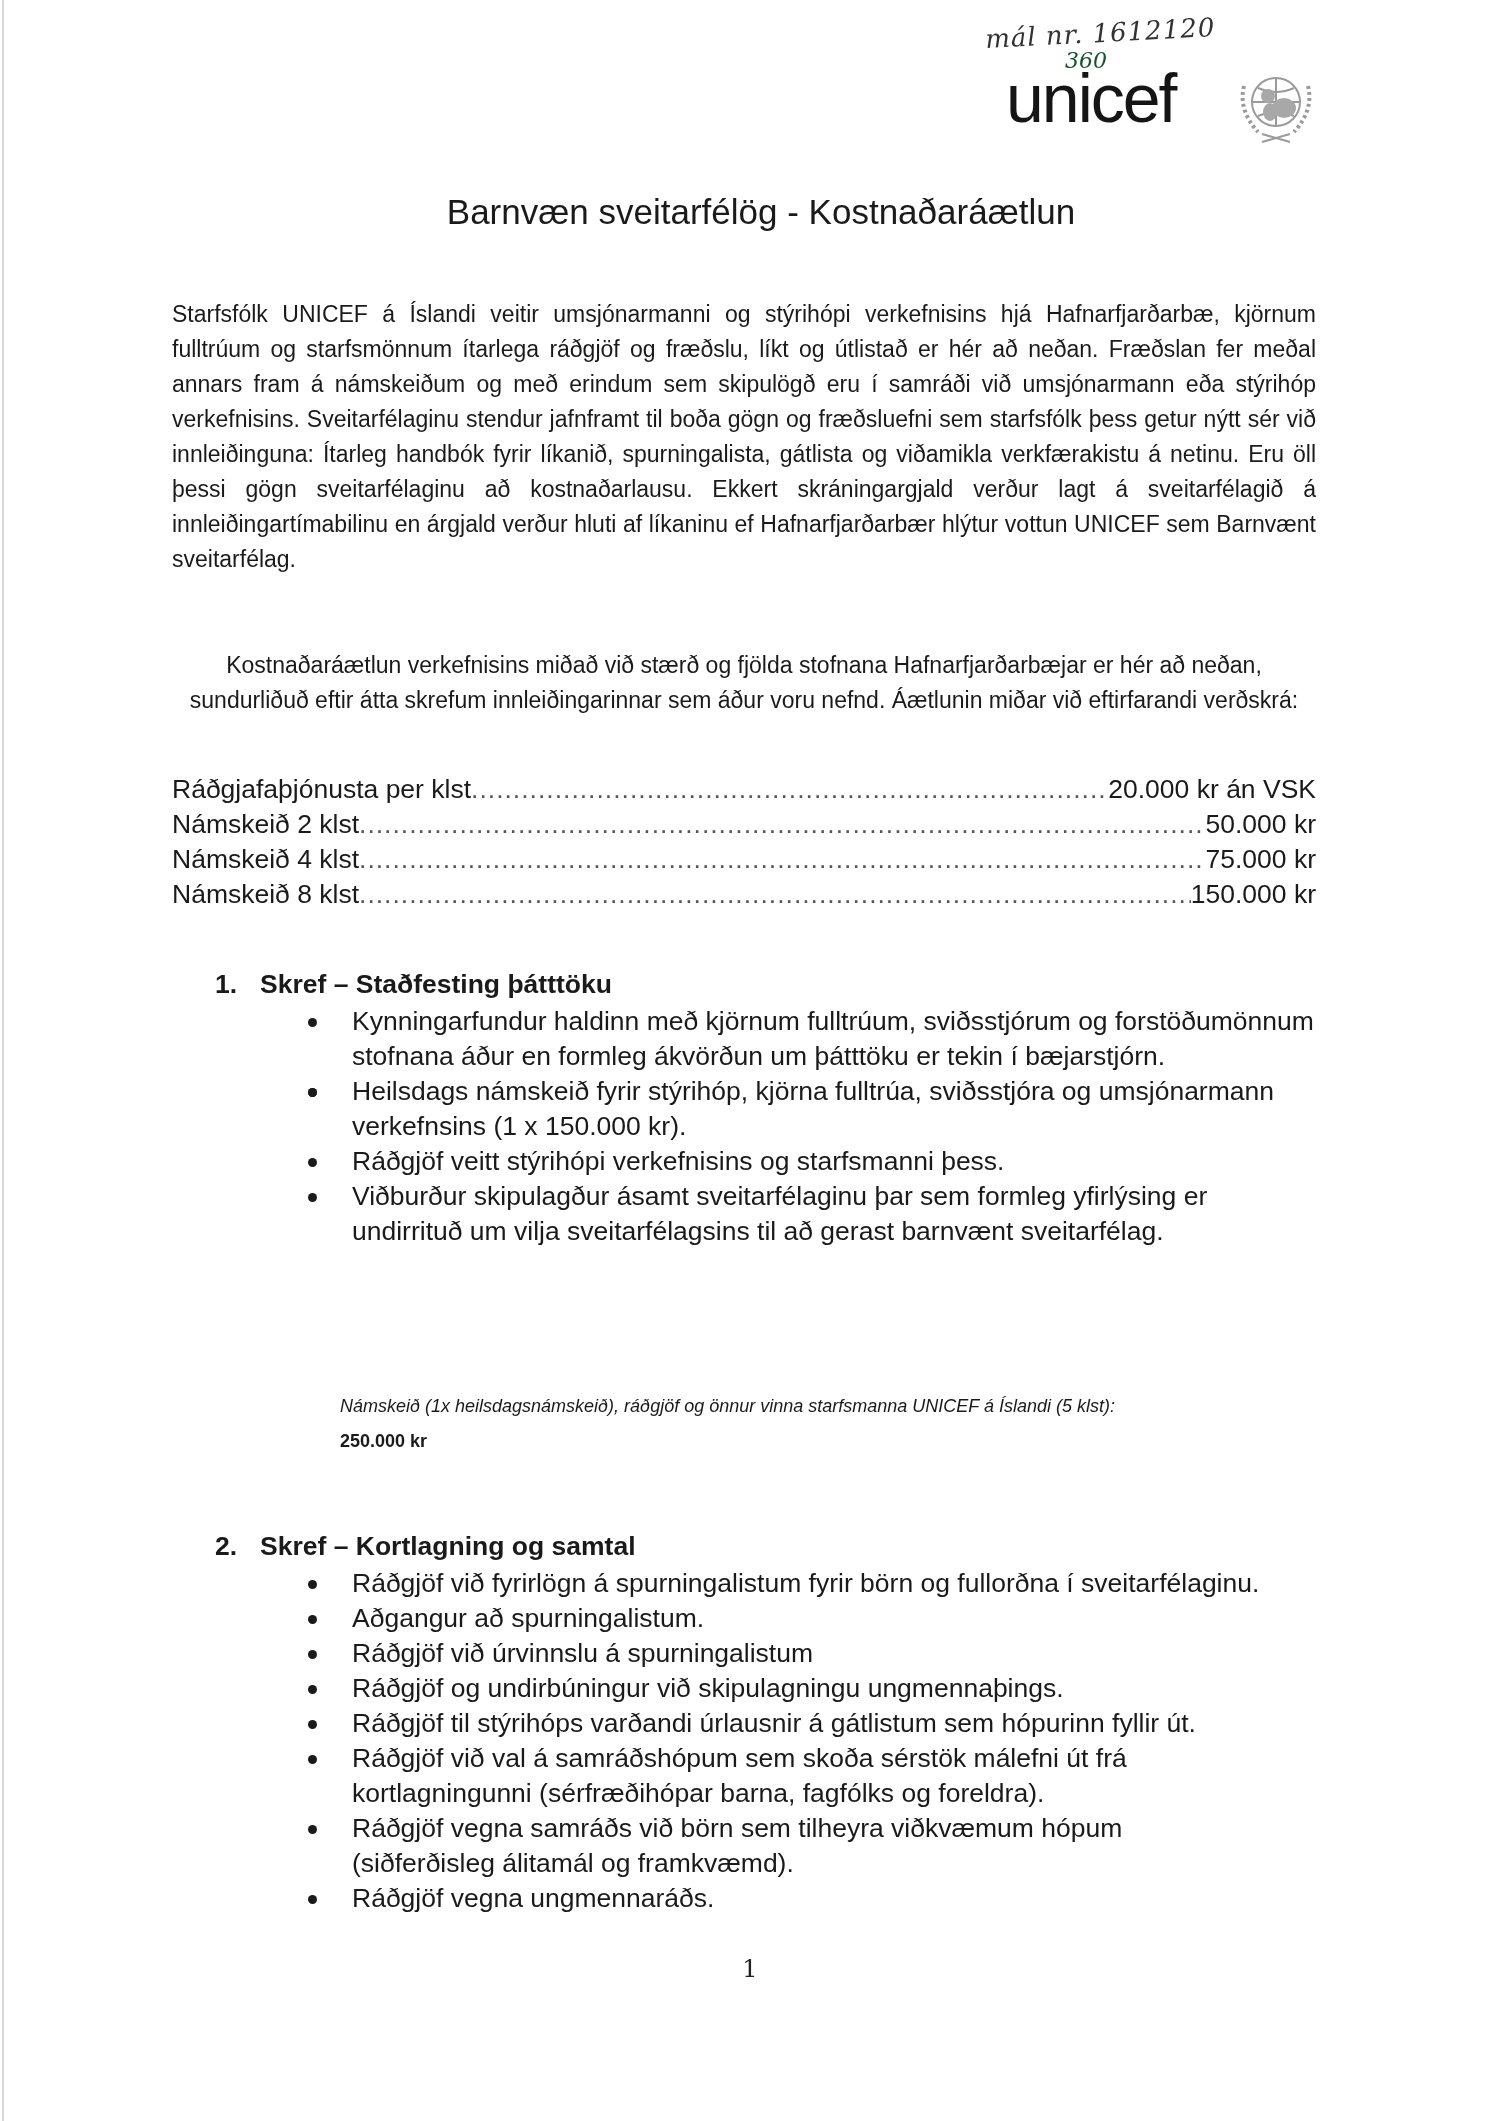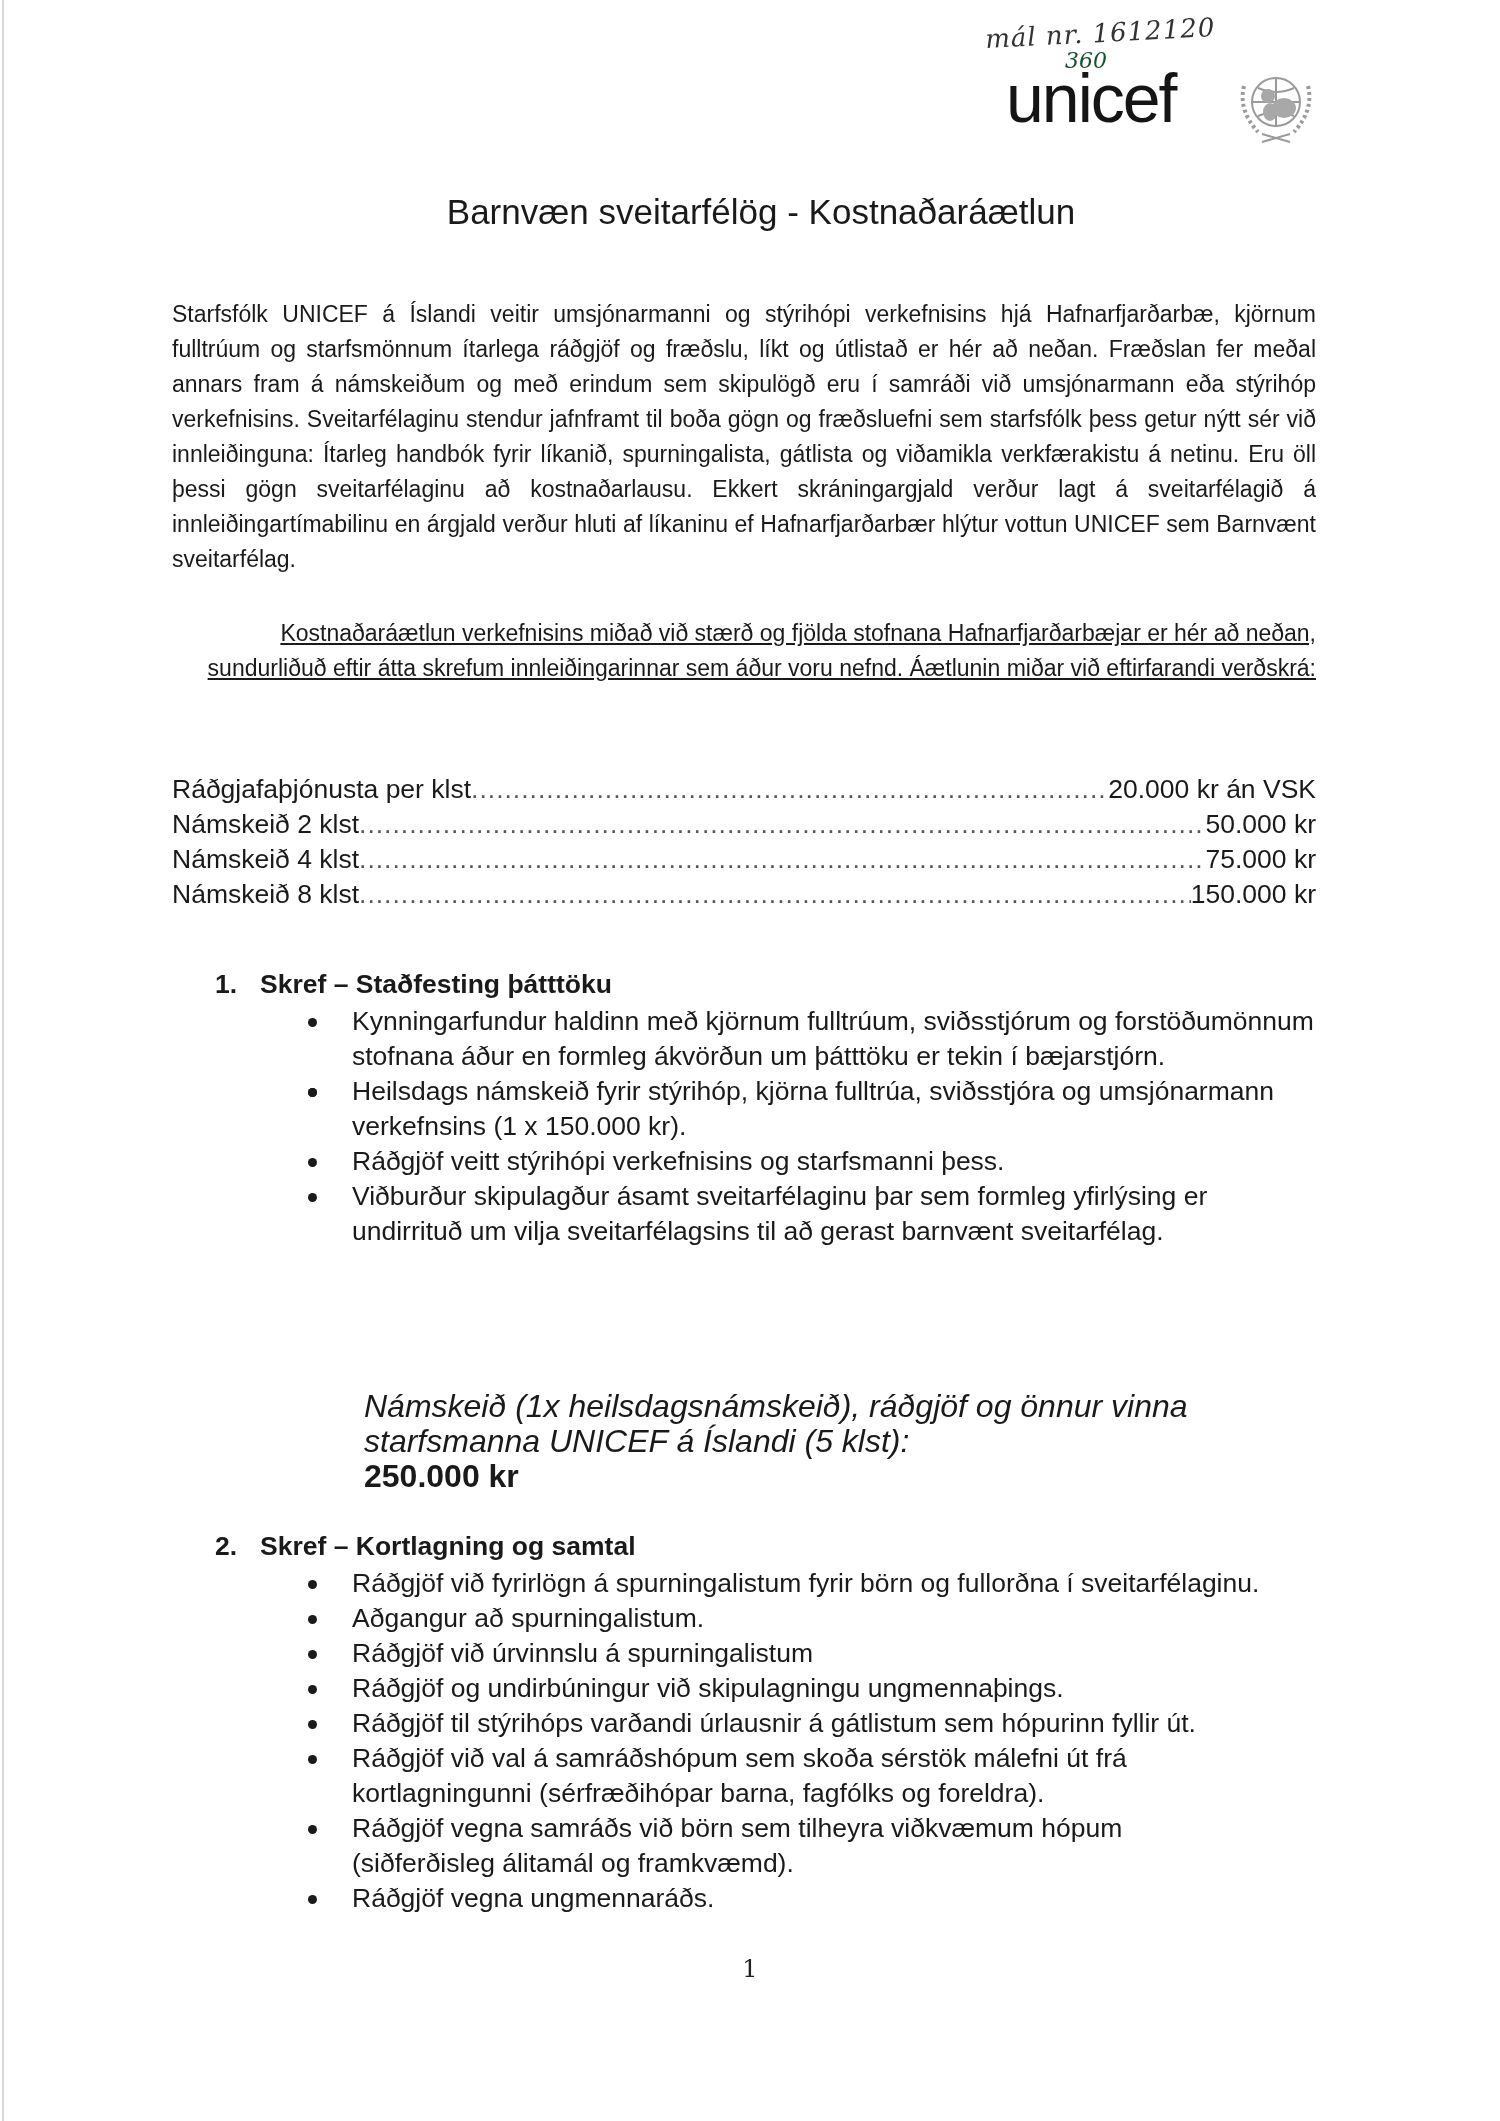--- a/index.html
+++ b/index.html
@@ -12,34 +12,34 @@
   .handwritten-2 { position: absolute; left: 1065px; top: 48px; font-family: "DejaVu Serif", serif;
                    font-style: italic; font-size: 22px; color: #14532d; }
   .logo-word { position: absolute; left: 1006px; top: 58px; font-family: "Liberation Sans", sans-serif;
                font-size: 68px; line-height: 80px; letter-spacing: -2px; color: #151515; }
   .logo-emblem { position: absolute; left: 1232px; top: 66px; width: 88px; height: 80px; }
   .title { position: absolute; left: 0; width: 1500px; top: 190px; text-align: center;
            font-size: 35px; line-height: 44px; color: #1a1a1a; padding-left: 22px; box-sizing: border-box; }
   .col { position: absolute; left: 172px; width: 1144px; }
   .para { font-size: 23px; line-height: 35px; text-align: justify; margin: 0; }
   .para1 { top: 297px; }
-  .para2 { top: 616px; text-align: right; text-decoration: underline; }
+  .para2 { top: 648px; text-align: center; }
   .prices { top: 772px; }
   .price-row { display: flex; font-size: 26.5px; line-height: 35px; white-space: nowrap; }
   .price-row .label { flex: 0 0 auto; }
   .price-row .dots { flex: 1 1 auto; overflow: hidden; color: #555; letter-spacing: 1px; }
   .price-row .dots::before { content: "............................................................................................................................................................................................................................"; }
   .price-row .value { flex: 0 0 auto; }
   .step-head { position: absolute; left: 215px; font-size: 26.5px; line-height: 35px; font-weight: bold; }
   .step-head .num { display: inline-block; width: 45px; }
   .bullets { position: absolute; left: 304px; width: 1020px; margin: 0; padding: 0; list-style: none; }
   .bullets li { position: relative; padding-left: 48px; font-size: 26.5px; line-height: 35px; }
   .bullets li .dot { position: absolute; left: 4px; top: 14px; width: 9px; height: 9px;
                      border-radius: 50%; background: #1a1a1a; }
-  .summary { position: absolute; left: 364px; width: 960px; font-size: 32px; line-height: 35px; }
+  .summary { position: absolute; left: 340px; width: 960px; font-size: 18px; line-height: 35px; }
   .summary .ital { font-style: italic; }
   .summary .total { font-weight: bold; }
   .page-num { position: absolute; left: 0; width: 1500px; top: 1955px; text-align: center;
               font-family: "DejaVu Serif", serif; font-size: 24px; color: #222; padding-left: 0px; }
 </style>
 </head>
 <body>
 
 <div class="edge-line"></div>
 

